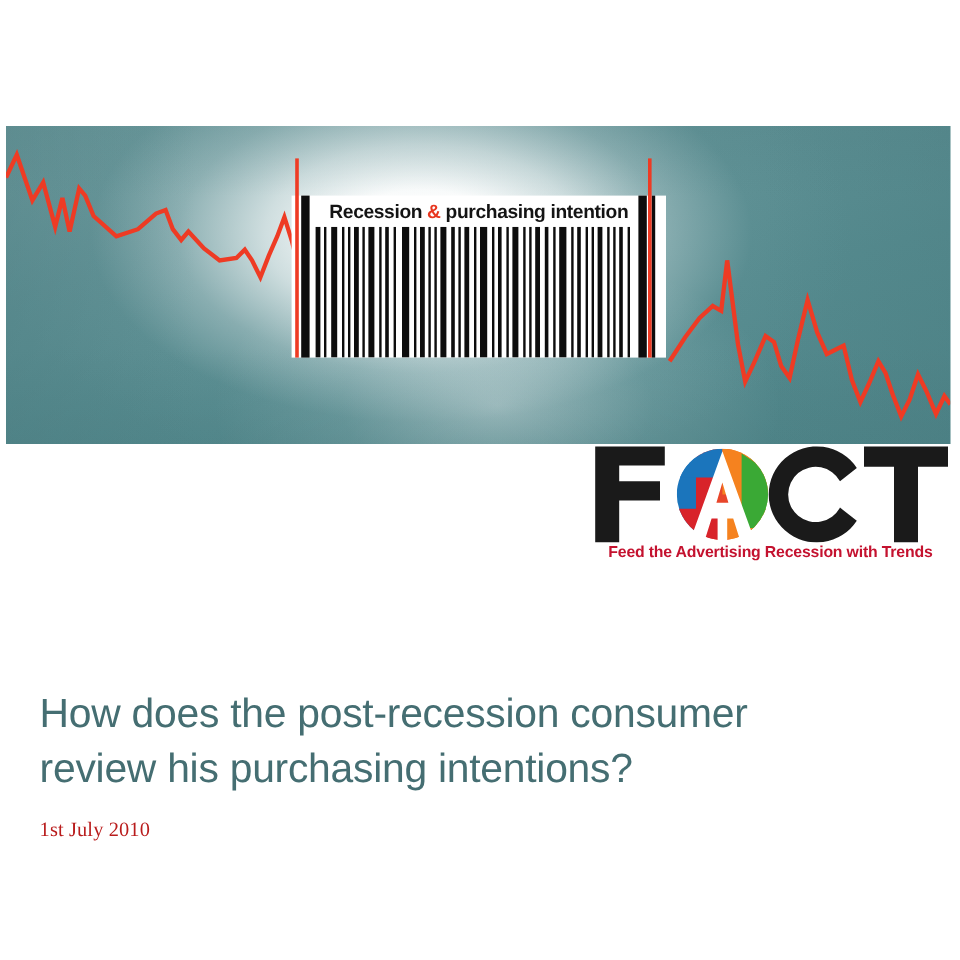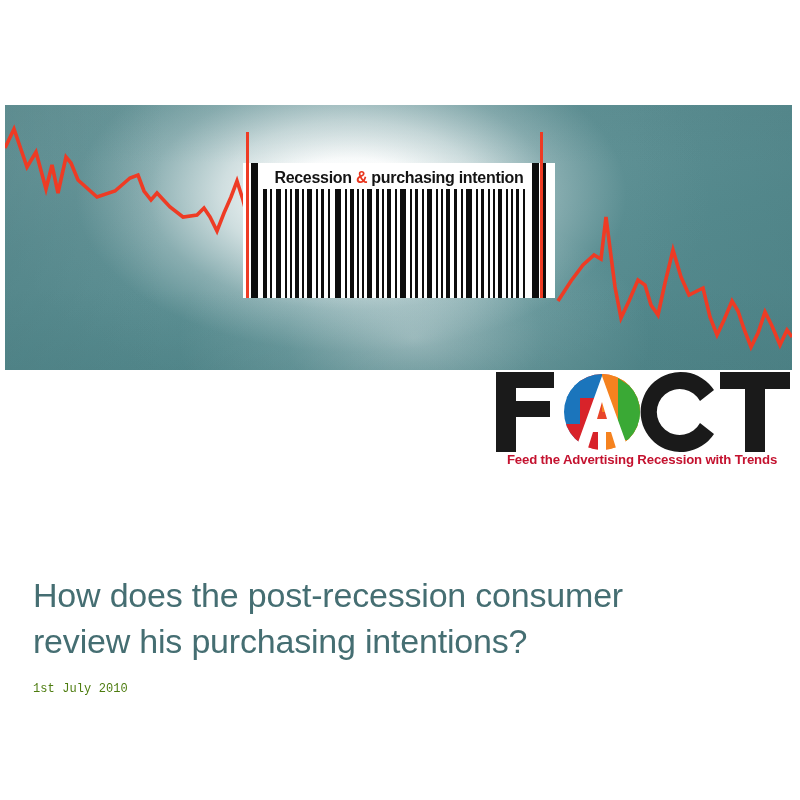--- a/index.html
+++ b/index.html
@@ -163,24 +163,24 @@
     font-family: "Liberation Sans", sans-serif;
     font-size: 34px;
     line-height: 46px;
     font-weight: normal;
     color: #456e72;
     letter-spacing: -0.2px;
     margin: 0;
   }
   .deck-date {
     margin-top: 18px;
-    font-family: Liberation Mono, monospace;
-    font-size: 12px;
+    font-family: Liberation Serif, serif;
+    font-size: 17px;
     font-weight: normal;
-    color: #4d7c0f;
+    color: #b91c1c;
     letter-spacing: 0.1px;
   }
 </style>
 </head>
 <body>
 
 <div class="hero">
   <div class="hero-gradient"></div>
   <div class="hero-vignette"></div>
 

